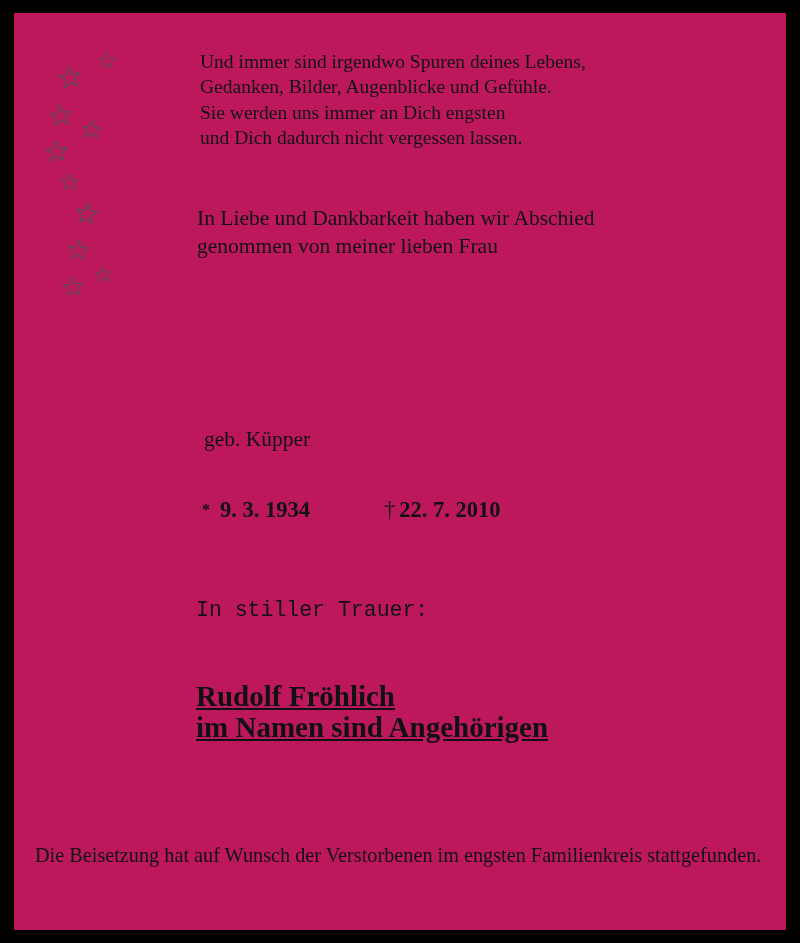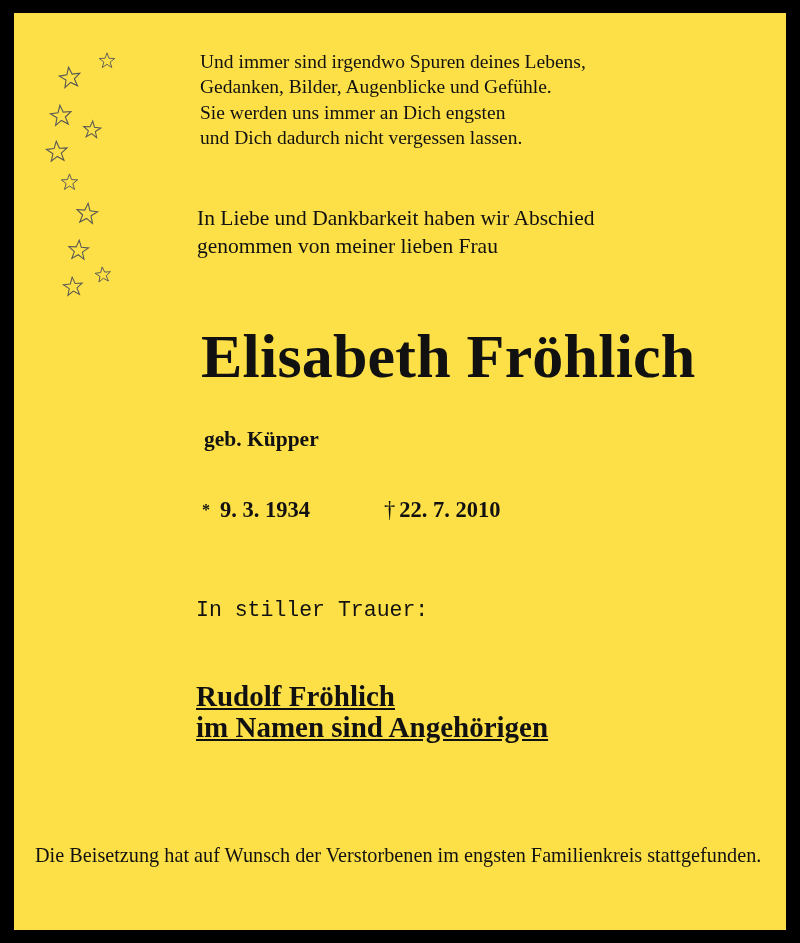--- a/index.html
+++ b/index.html
@@ -4,28 +4,28 @@
 <style>
   html, body { margin: 0; padding: 0; }
   body {
     width: 800px; height: 943px; background: #000;
     position: relative; overflow: hidden;
     font-family: "Liberation Serif", "DejaVu Serif", serif;
     color: #111;
   }
   .card {
     position: absolute; left: 14px; top: 13px; width: 772px; height: 917px;
-    background: #fde047;
+    background: #be185d;
   }
   .abs { position: absolute; white-space: nowrap; }
   .poem { left: 186px; top: 36px; font-size: 19.5px; line-height: 25.3px; }
   .poem div { white-space: nowrap; }
   .intro { left: 183px; top: 191px; font-size: 21.5px; line-height: 28px; }
   .name { left: 187px; top: 312px; font-size: 62px; font-weight: bold; letter-spacing: 0.2px; line-height: 1; }
-  .maiden { left: 190px; top: 414px; font-size: 21.5px; font-weight: bold; }
+  .maiden { left: 190px; top: 414px; font-size: 21.5px; font-weight: normal; }
   .dates { left: 188px; top: 484px; font-size: 22.5px; font-weight: bold; text-align: right; }
   .dates .star-sym { font-size: 16px; vertical-align: 2px; margin-right: 10px; }
   .dates .death { position: absolute; left: 182px; top: 0; }
   .mourning { left: 182px; top: 585px; font-size: 21.5px; font-family: Liberation Mono, monospace; }
   .signers { left: 182px; top: 668px; font-size: 29px; font-weight: bold; line-height: 31px; text-decoration: underline; }
   .footer {
     left: 21px; top: 827px; width: 738px; font-size: 22px; line-height: 29px;
     white-space: normal; text-align: justify; text-align-last: left;
     transform: scaleX(0.92); transform-origin: left top; width: 802px;
   }
@@ -76,21 +76,20 @@
     <div>Gedanken, Bilder, Augenblicke und Gefühle.</div>
     <div>Sie werden uns immer an Dich engsten</div>
     <div>und Dich dadurch nicht vergessen lassen.</div>
   </div>
 
   <div class="abs intro">
     <div>In Liebe und Dankbarkeit haben wir Abschied</div>
     <div>genommen von meiner lieben Frau</div>
   </div>
 
-  <div class="abs name">Elisabeth Fröhlich</div>
 
   <div class="abs maiden">geb. Küpper</div>
 
   <div class="abs dates">
     <span class="star-sym">*</span><span>9. 3. 1934</span>
     <span class="death"><span style="font-weight:normal;margin-right:4px;">†</span><span>22. 7. 2010</span></span>
   </div>
 
   <div class="abs mourning">In stiller Trauer:</div>
 

